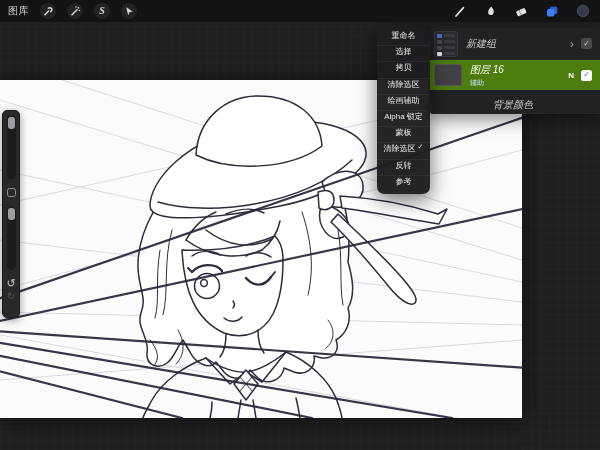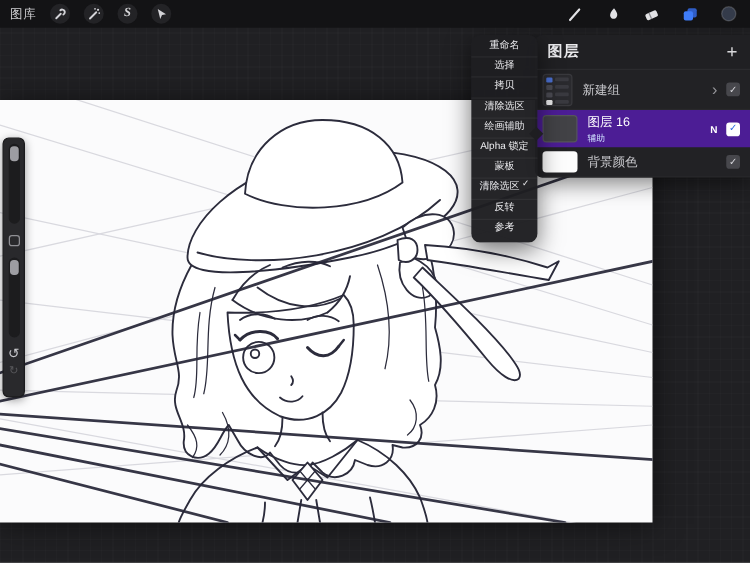--- a/index.html
+++ b/index.html
@@ -49,23 +49,23 @@
   .layers { position:absolute; left:428px; top:6px; width:172px;
             background:#202023; border-radius:6px 0 0 6px;
             box-shadow:0 4px 18px rgba(0,0,0,.5); z-index:10; overflow:hidden; }
   .lp-head { height:28px; display:flex; align-items:center; padding:0 10px;
              border-bottom:1px solid #2b2b2e; }
   .lp-title { color:#e9e9ec; font-size:12px; font-weight:bold; letter-spacing:1px; }
   .lp-add { margin-left:auto; color:#d8d8db; font-size:15px; font-weight:300; line-height:15px; }
   .lrow { display:flex; align-items:center; padding:0 8px 0 6px; gap:8px;
           border-bottom:1px solid #28282b; background:#222225; }
   .lrow.group { height:32px; }
-  .lrow.sel { height:30px; background:#4c1d95; border-bottom:none;justify-content:space-between; }
-  .lrow.bgc { height:24px; }
-  .lname { color:#c9c9cd; font-size:10px; }
+  .lrow.sel { height:30px; background:#4d7c0f; border-bottom:none;justify-content:space-between; }
+  .lrow.bgc { height:24px;flex-direction:column; }
+  .lname { color:#c9c9cd; font-size:10px;font-style:italic; }
   .lrow.sel .lname { color:#fff; }
   .lsub { color:#cfe0ff; font-size:7px; margin-top:1px; }
   .lright { margin-left:auto; display:flex; align-items:center; gap:7px; }
   .chev { color:#95959a; font-size:13px; line-height:13px; }
   .blend { color:#fff; font-size:8px; font-weight:bold; }
   .cbox { width:11px; height:11px; border-radius:2.5px; background:#47474c;
           display:flex; align-items:center; justify-content:center;
           color:#d6d6da; font-size:8px; line-height:8px; }
   .cbox.on-blue { background:#fff; color:#2e6ce2; }
   .thumb-group { width:24px; height:26px; background:#2a2a2e; border-radius:3px;
@@ -273,24 +273,20 @@
       </div>
       <div class="mod-btn"></div>
       <div class="track">
         <div class="handle"></div>
       </div>
       <div class="undo">↺</div>
       <div class="redo">↻</div>
     </div>
 
     <div class="layers">
-      <div class="lp-head">
-        <span class="lp-title">图层</span>
-        <span class="lp-add">+</span>
-      </div>
 
       <div class="lrow group">
         <div class="thumb-group">
           <div class="mini-row">
               <span class="mini-sq b"></span>
               <span class="mini-bar"></span>
             </div>
           <div class="mini-row">
               <span class="mini-sq"></span>
               <span class="mini-bar"></span>

